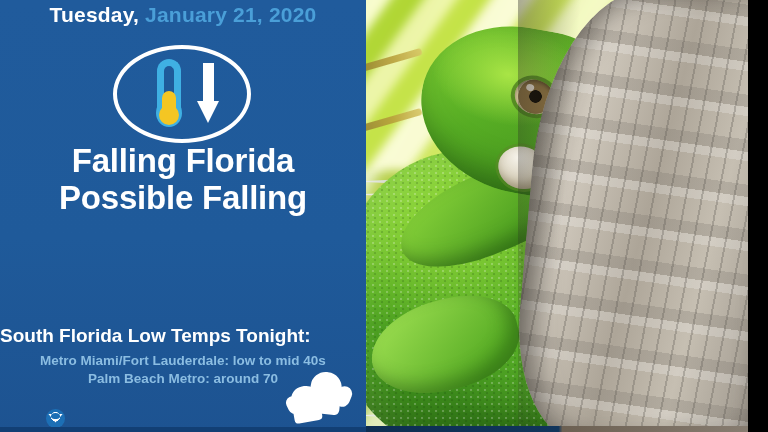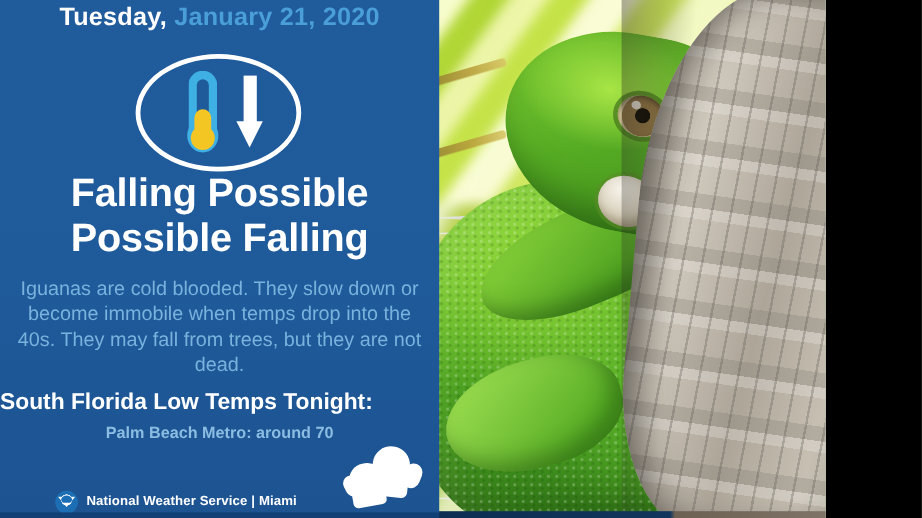--- a/index.html
+++ b/index.html
@@ -2,21 +2,21 @@
 <html><head>
 <meta charset="utf-8">
 <style>
   html,body{margin:0;padding:0;background:#000;}
   body{
     font-family:"Liberation Sans", sans-serif;
     -webkit-font-smoothing:antialiased;
   }
   #stage{
     position:relative;
-    width:688px;height:432px;
+    width:748px;height:432px;
     overflow:hidden;
     background:#1f5a9b;
   }
 
   
   #photo{
     position:absolute;
     left:365px;top:0;
     width:403px;height:432px;
     overflow:hidden;
@@ -358,39 +358,38 @@
         <div class="thermo-merc"></div>
         <div class="thermo-merc-b"></div>
       </div>
       <div class="arrow">
         <div class="arrow-stem"></div>
         <div class="arrow-head"></div>
       </div>
     </div>
 
     <div class="headline">
-      <div>Falling Possible</div>
+      <div>Falling Florida</div>
       <div>Possible Falling</div>
     </div>
 
-    <div class="body-copy">Iguanas are cold blooded. They slow down or become immobile when temps drop into the 40s. They may fall from trees, but they are not dead.</div>
 
     <div class="temps-title">South Florida Low Temps Tonight:</div>
     <div class="temps-list">
+      <div>Metro Miami/Fort Lauderdale: low to mid 40s</div>
       <div>Palm Beach Metro: around 70</div>
     </div>
 
     <div class="mittens">
       <div class="mitt mitt-b"></div>
       <div class="mitt mitt-b-thumb"></div>
       <div class="mitt mitt-a"></div>
       <div class="mitt mitt-a-thumb"></div>
     </div>
 
     <div class="footer">
       <div class="noaa"></div>
-      <div class="footer-text">National Weather Service | Miami</div>
     </div>
 
     <div class="panel-bottom-bar"></div>
   </div>
 
 </div>
 
 </body></html>

